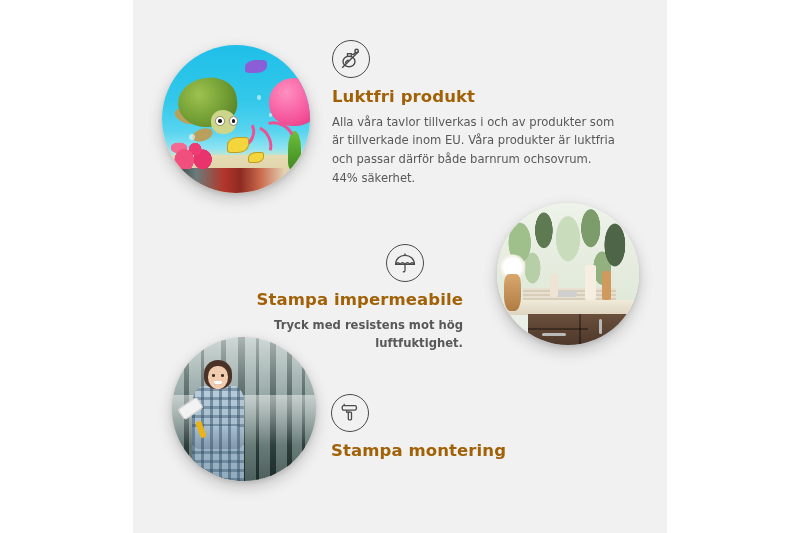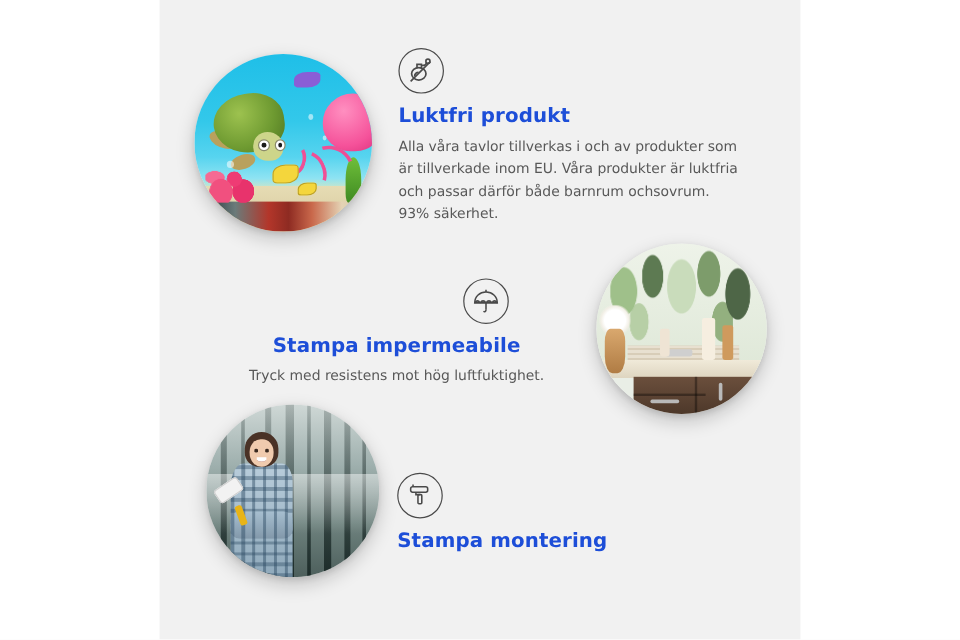--- a/index.html
+++ b/index.html
@@ -27,21 +27,21 @@
     position:absolute;
     border-radius:50%;
     overflow:hidden;
     box-shadow: 0 6px 16px rgba(0,0,0,0.20), 0 2px 5px rgba(0,0,0,0.10);
   }
   .circle .art { position:absolute; inset:0; }
 
   
   .feature { position:absolute; }
   .feat-title {
-    color:#1d4ed8;
+    color:#a16207;
     font-size:16.5px;
     font-weight:bold;
     letter-spacing:0.1px;
     line-height:1.25;
     white-space:nowrap;
   }
   .feat-body {
     color:#585858;
     font-size:11.6px;
     line-height:1.62;
@@ -57,24 +57,24 @@
   .icon-disc svg { display:block; }
 
   
   #c1 { left:162px; top:45px; width:148px; height:148px; }
   #f1 { left:332px; top:40px; width:300px; }
   #f1 .feat-title { margin-top:9px; }
   #f1 .feat-body  { margin-top:5px; width:288px; }
 
   
   #c2 { left:497px; top:203px; width:142px; height:142px; }
-  #f2 { left:198px; top:232px; width:265px; text-align:center; }
+  #f2 { left:198px; top:244px; width:265px; text-align:right; }
   #f2 .disc-wrap { display:flex; justify-content:flex-end; padding-right:39px; }
   #f2 .feat-title { margin-top:8px; }
-  #f2 .feat-body  { margin-top:5px; }
+  #f2 .feat-body  { margin-top:5px;font-weight:bold; }
 
   
   #c3 { left:172px; top:337px; width:144px; height:144px; }
   #f3 { left:331px; top:394px; width:260px; }
   #f3 .feat-title { margin-top:9px; }
   #f3 .feat-body  { margin-top:4px; }
 
   
   .sea {
     background:linear-gradient(#1fbfe8 0%, #33c8ea 38%, #57d4ef 58%, #8ee3f2 70%, #cfe6c8 76%, #e9dfb6 86%, #dcd0a4 100%);
@@ -295,21 +295,21 @@
       <svg width="24" height="24" viewBox="0 0 24 24" fill="none" stroke="#4a4a4a" stroke-width="1.4">
         <ellipse cx="10" cy="14.5" rx="6" ry="5.2"></ellipse>
         <path d="M8.5 9.4 L8.5 6.6 L12.2 6.6 L12.2 9.9"></path>
         <path d="M12.2 7.6 C15 7.6 16.4 6.2 16.4 4.8"></path>
         <circle cx="17.6" cy="4" r="1.7"></circle>
         <path d="M6.5 16.6 C6.5 14.6 8 13.2 9.8 13.2"></path>
         <line x1="3.2" y1="20.8" x2="19.6" y2="4.4" stroke-width="1.4"></line>
       </svg>
     </div>
     <div class="feat-title">Luktfri produkt</div>
-    <div class="feat-body">Alla våra tavlor tillverkas i och av produkter som är tillverkade inom EU. Våra produkter är luktfria och passar därför både barnrum ochsovrum. 93% säkerhet.</div>
+    <div class="feat-body">Alla våra tavlor tillverkas i och av produkter som är tillverkade inom EU. Våra produkter är luktfria och passar därför både barnrum ochsovrum. 44% säkerhet.</div>
   </div>
 
   <div class="circle" id="c2">
     <div class="art bath">
       <div class="leafwall"></div>
       <div class="backsplash"></div>
       <div class="counter"></div>
       <div class="vanity">
         <div class="seam" style="left:46%; top:0; width:1.5px; bottom:0;"></div>
         <div class="seam" style="left:0; top:46%; right:46%; height:1.5px;"></div>

